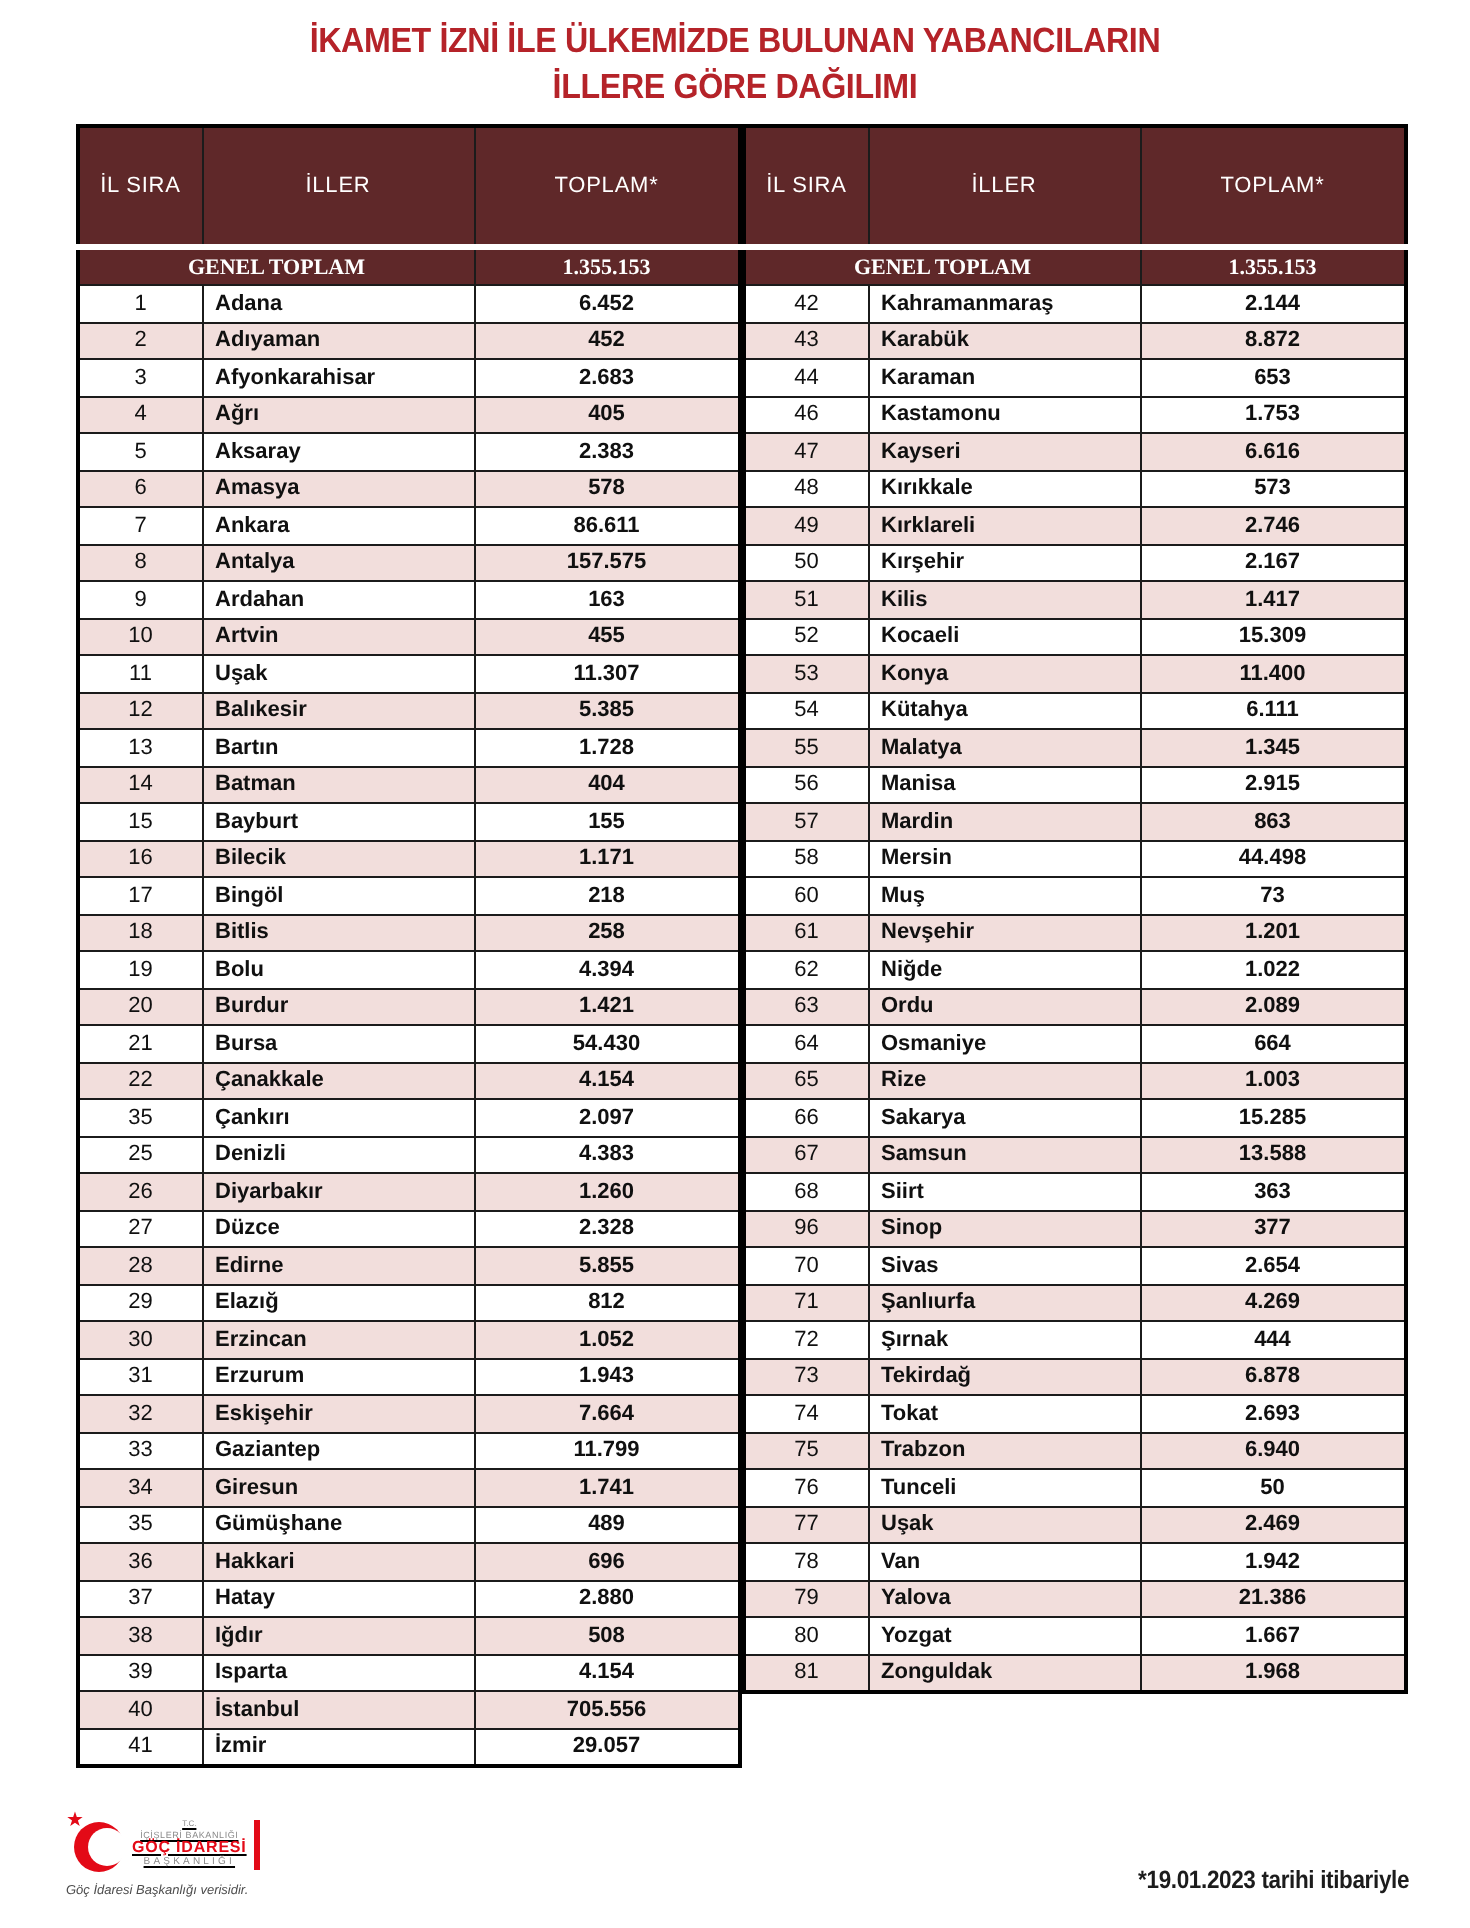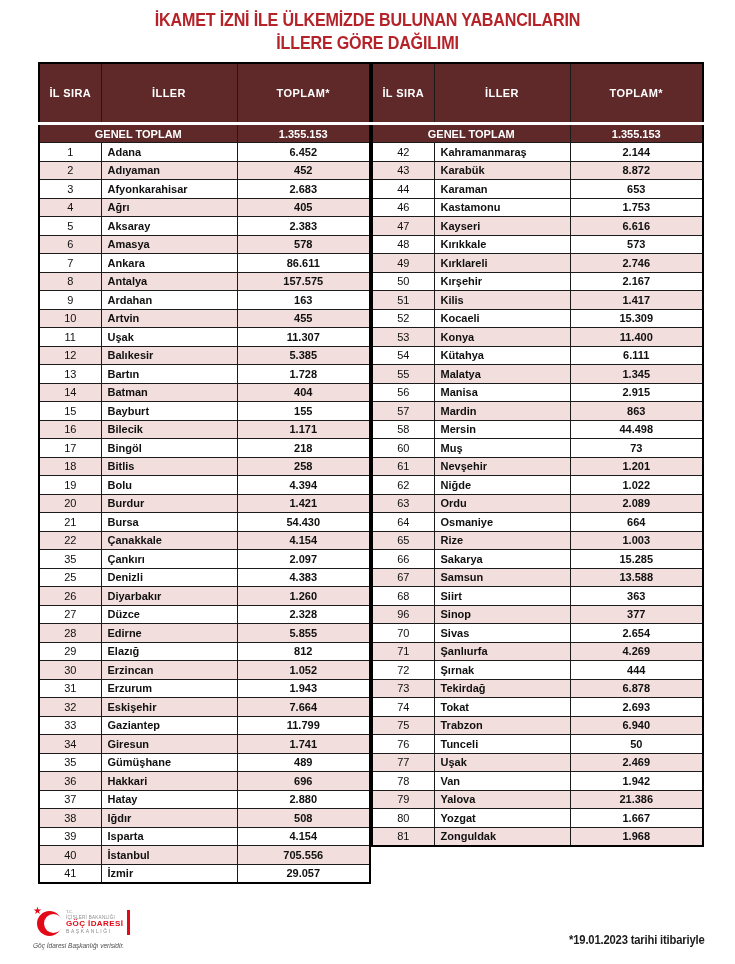--- a/index.html
+++ b/index.html
@@ -13,42 +13,42 @@
     letter-spacing:-0.2px; transform:scaleX(0.92); transform-origin:50% 0;
   }
   .tables { position:absolute; left:38px; top:62px; display:flex; align-items:flex-start; }
   table.half { border-collapse:collapse; table-layout:fixed; width:331px; border:2px solid #000; }
   .c-no  { width:62px; }
   .c-il  { width:136px; }
   .c-top { width:133px; }
   th, td { border:1px solid #1b1b1b; overflow:hidden; white-space:nowrap; padding:0; }
   tr.head th {
     background:var(--maroon); color:#ffffff; height:58px;
-    font-size:11px; font-weight:700; text-align:center; letter-spacing:0.4px;
+    font-size:11px; font-weight:400; text-align:center; letter-spacing:0.4px;
   }
   tr.genel td {
     background:var(--maroon); color:#ffffff; height:17px;
-    font-size:11px; font-weight:700; text-align:center; border-top:3px solid #ffffff;
+    font-size:11px; font-weight:700; text-align:center; border-top:3px solid #ffffff;font-family:Liberation Serif, serif;
   }
   tbody td { height:17.5px; font-size:11px; color:#101010; background:#ffffff; }
   tbody tr.alt td { background:var(--pink); }
   td.no  { text-align:center; font-weight:400; }
   td.il  { font-weight:700; padding-left:6px; }
   td.top { text-align:center; font-weight:700; }
   .footnote {
     position:absolute; right:30px; top:933px; color:#1c1c1c; font-weight:700;
     font-size:12.5px; letter-spacing:-0.2px; transform:scaleX(0.9); transform-origin:100% 0;
   }
   .logo { position:absolute; left:33px; top:906px; width:120px; }
   .logo-row { display:flex; align-items:center; }
   .crescent-wrap { position:relative; width:31px; height:33px; flex:0 0 auto; }
   .crescent { position:absolute; right:2px; top:5px; width:25px; height:25px; border-radius:50%; background:var(--logo-red); }
   .crescent::after { content:""; position:absolute; left:7px; top:3px; width:19px; height:19px; border-radius:50%; background:#ffffff; }
   .star { position:absolute; left:0; top:0; color:var(--logo-red); font-size:10px; line-height:10px; }
-  .logo-text { line-height:1.12; margin:0 4px 0 2px; }
+  .logo-text { text-align:center; line-height:1.12; margin:0 4px 0 2px;text-decoration:underline; }
   .logo-tc { font-size:4px; color:#8a8a8a; }
   .logo-ministry { font-size:4.5px; color:#8a8a8a; letter-spacing:0.3px; }
   .logo-org1 { font-size:8px; color:var(--logo-red); font-weight:700; letter-spacing:0.4px; }
   .logo-org2 { font-size:5px; color:#8a8a8a; letter-spacing:1.6px; }
   .redbar { width:3px; height:25px; background:var(--logo-red); flex:0 0 auto; }
   .logo-caption { margin-top:3px; font-style:italic; font-size:6.5px; color:#4d4d4d; white-space:nowrap; }
 </style>
 </head>
 <body>
 

